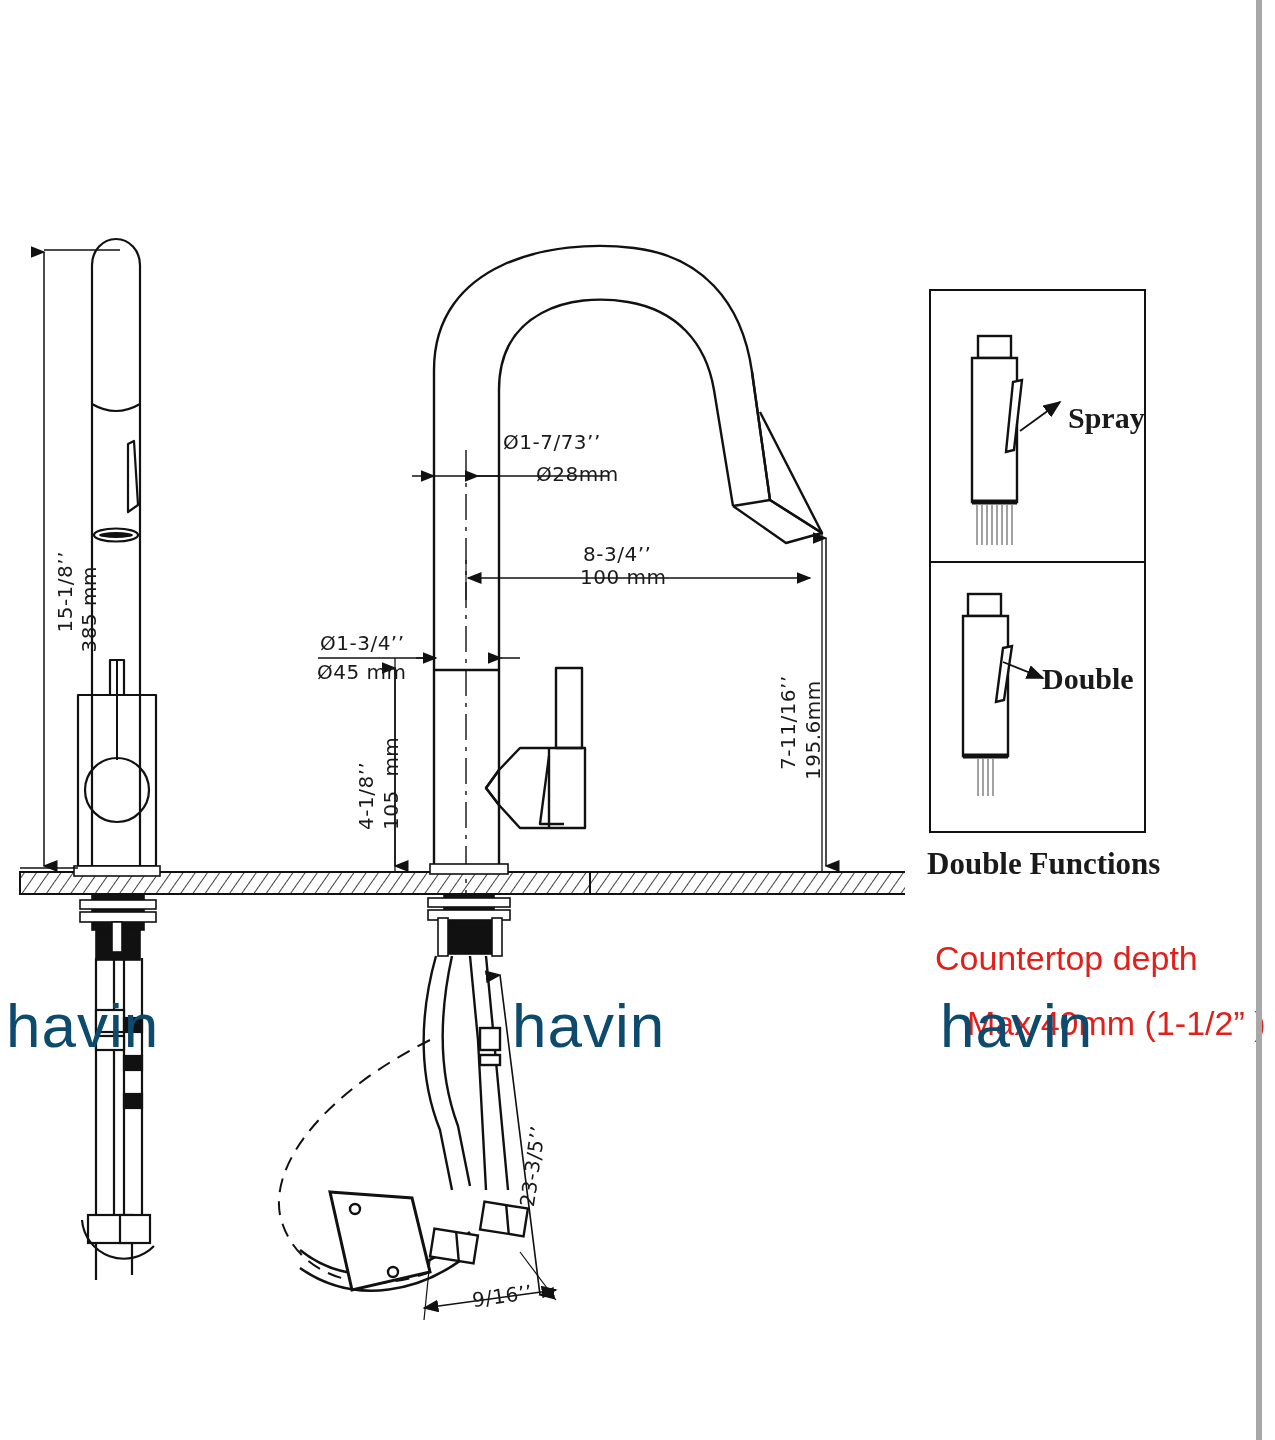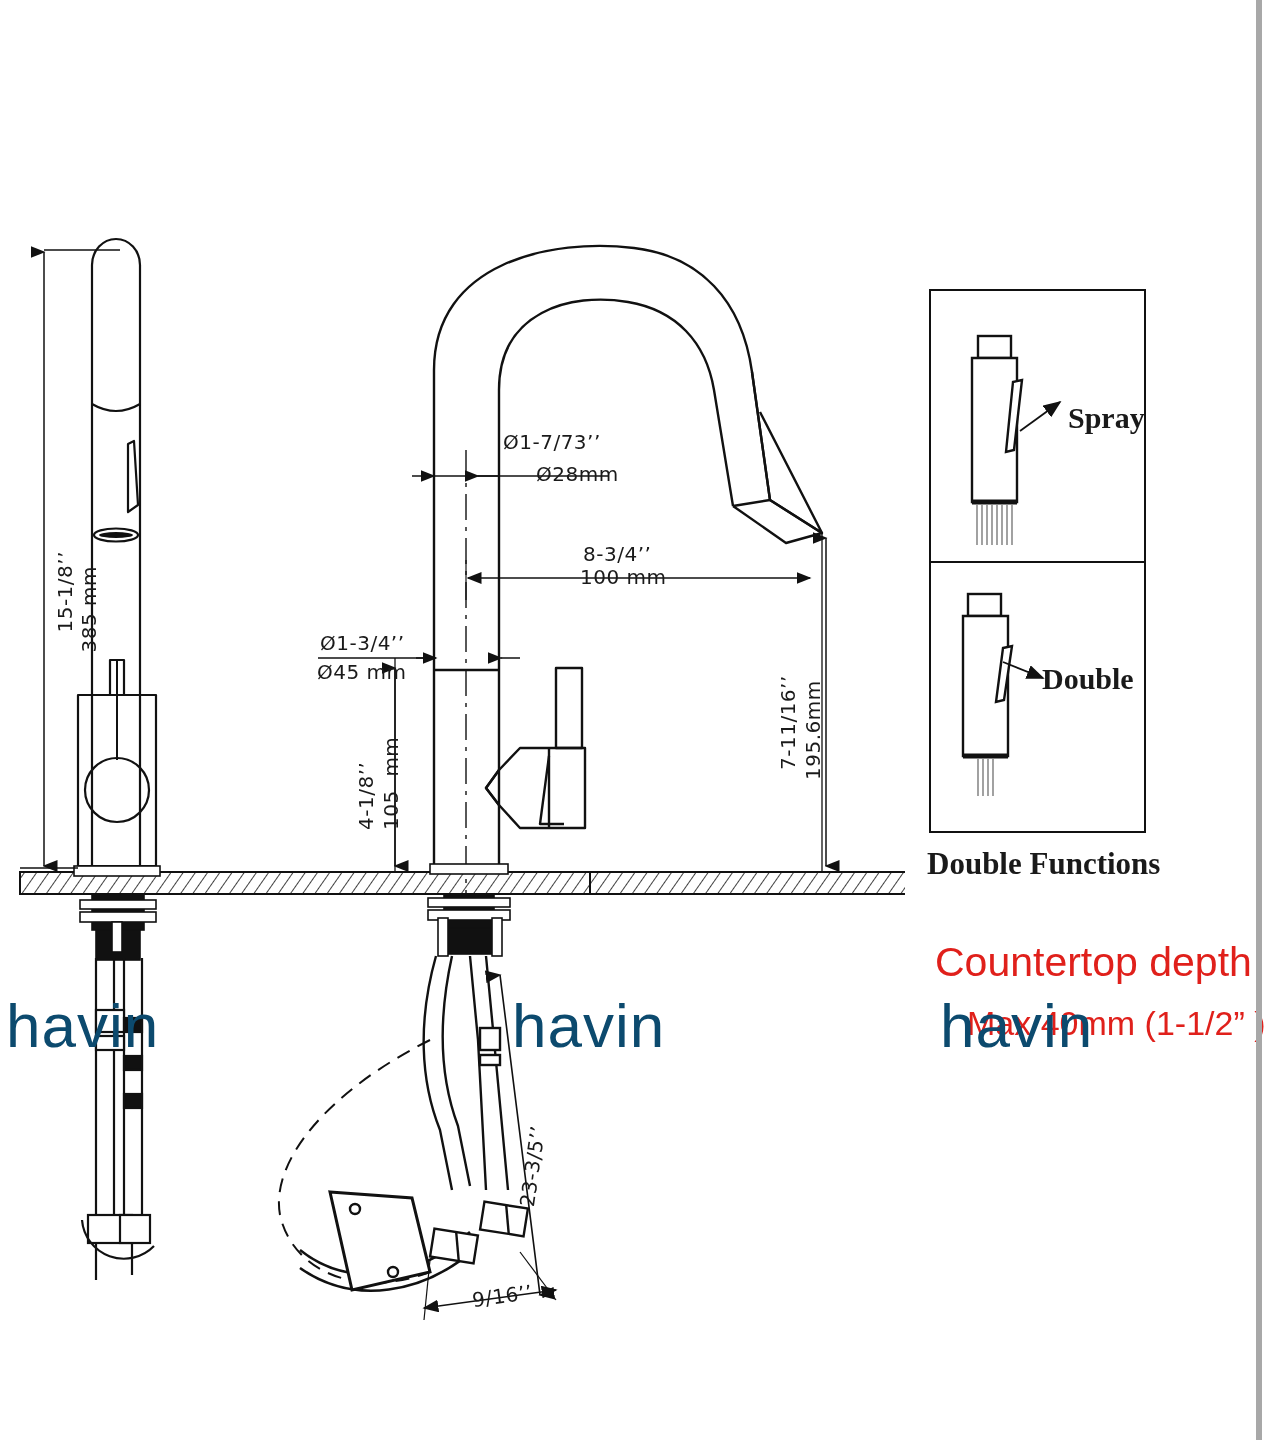--- a/index.html
+++ b/index.html
@@ -277,21 +277,21 @@
 
   <div class="lbl mono-dim vert" style="left:516px;top:1205px;transform:rotate(-82deg);">23-3/5’’</div>
 
   <div class="lbl mono-dim" style="left:472px;top:1285px;transform:rotate(-8deg);">9/16’’</div>
 
   <div class="lbl serif" style="left:1068px;top:400px;font-size:30px;">Spray</div>
   <div class="lbl serif" style="left:1042px;top:661px;font-size:30px;">Double</div>
 
   <div class="lbl serif" style="left:927px;top:846px;font-size:31px;text-align:right;">Double Functions</div>
 
-  <div class="lbl red" style="left:935px;top:938px;font-size:41px;font-weight:400;">Countertop depth</div>
+  <div class="lbl red" style="left:935px;top:938px;font-size:34px;font-weight:400;">Countertop depth</div>
   <div class="lbl red" style="left:935px;top:1003px;font-size:34px;font-weight:400;margin-left:32px;">Max 40mm (1-1/2” )</div>
 
   <div class="wm" style="left:6px;top:990px;">havin</div>
   <div class="wm" style="left:512px;top:990px;">havin</div>
   <div class="wm" style="left:940px;top:990px;">havin</div>
 
   <div class="right-border"></div>
 </div>
 
 </body></html>

